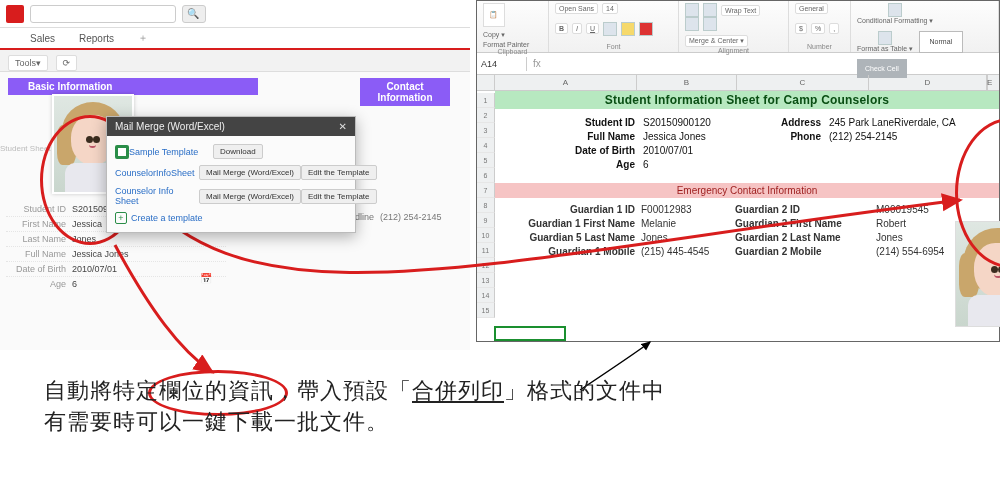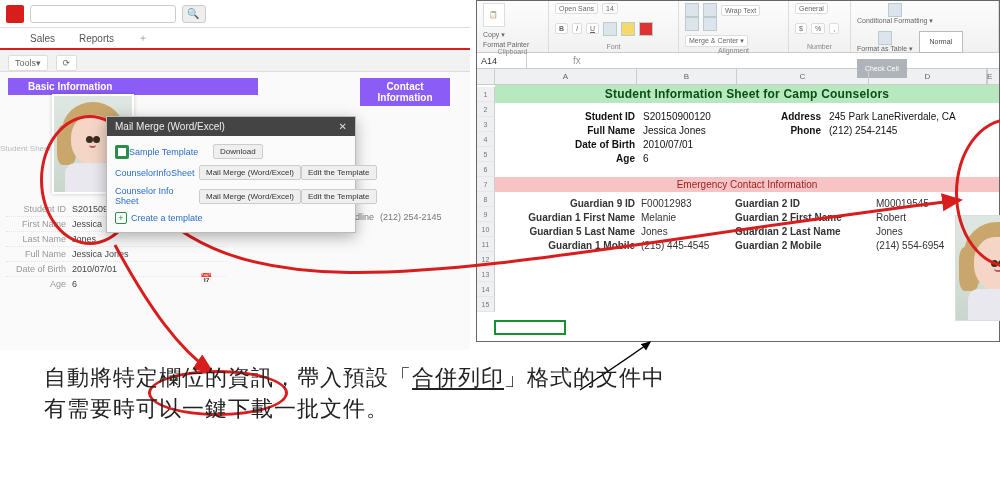--- a/index.html
+++ b/index.html
@@ -43,21 +43,21 @@
   .mm-item{color:#2a6ec6;font-size:9px;flex:0 0 84px;cursor:pointer;}
   .mm-btn{background:#efefef;border:1px solid #ccc;border-radius:2px;padding:2px 6px;font-size:8px;cursor:pointer;white-space:nowrap;}
   .mm-create{color:#2a6ec6;font-size:9px;margin-top:4px;cursor:pointer;display:flex;align-items:center;gap:4px;}
   .mm-plus{width:12px;height:12px;border:1px solid #2a8d48;color:#2a8d48;display:flex;align-items:center;justify-content:center;border-radius:2px;font-size:9px;}
 
   
   .right-app{position:absolute;left:476px;top:0;width:524px;height:342px;background:#fff;border:1px solid #666;}
   .r-ribbon{height:52px;background:linear-gradient(#fdfdfd,#f1f1f1);border-bottom:1px solid #ccc;display:flex;font-size:7px;color:#666;}
   .r-sec{border-right:1px solid #ddd;padding:2px 6px;display:flex;flex-direction:column;justify-content:space-between;}
   .r-sec-label{text-align:center;color:#888;font-size:7px;}
-  .r-cellref{height:16px;border-bottom:1px solid #ccc;display:flex;align-items:center;gap:40px;}
+  .r-cellref{height:22px;border-bottom:1px solid #ccc;display:flex;align-items:center;}
   .r-cellref-box{width:50px;border-right:1px solid #ccc;padding:2px 4px;font-size:9px;}
   .r-colhdr{height:16px;background:#eef0f1;border-bottom:1px solid #ccc;display:flex;}
   .r-colcell{border-right:1px solid #ccc;text-align:center;font-size:8px;color:#666;line-height:16px;}
   .r-colcell.c0{width:18px;}
   .r-colcell.cA{width:142px;}
   .r-colcell.cB{width:100px;}
   .r-colcell.cC{width:132px;}
   .r-colcell.cD{width:118px;}
   .r-colcell.cE{width:1px;}
   .r-rows{position:relative;}
@@ -94,21 +94,21 @@
   .g-bow::before,.g-bow::after{content:"";position:absolute;width:9px;height:12px;background:#d64e73;border-radius:40%;}
   .g-bow::before{left:0;transform:rotate(-20deg);} .g-bow::after{right:0;transform:rotate(20deg);}
 
   
   .circ{position:absolute;border:3px solid #d81d1d;border-radius:50%;pointer-events:none;}
   .circ1{left:40px;top:115px;width:100px;height:130px;}
   .circ2{left:955px;top:118px;width:110px;height:150px;}
   .circ3{left:148px;top:370px;width:140px;height:46px;}
 
   
-  .anno{position:absolute;left:44px;top:363px;font-size:22px;color:#222;letter-spacing:1px;line-height:1.4;}
+  .anno{position:absolute;left:44px;top:376px;font-size:22px;color:#222;letter-spacing:1px;line-height:1.4;}
   .anno .ul{text-decoration:underline;text-underline-offset:3px;}
 
   
   svg.arrows{position:absolute;inset:0;pointer-events:none;}
 
   
   .rb{display:flex;gap:4px;align-items:center;flex-wrap:wrap;}
   .rb-btn{padding:1px 3px;border:1px solid #ddd;background:#fff;border-radius:2px;}
   .rb-ico{width:14px;height:14px;background:#dde4ec;border:1px solid #bcc;}
   .rb-paste{width:22px;height:24px;background:#fff;border:1px solid #ddd;display:flex;flex-direction:column;align-items:center;justify-content:center;}
@@ -319,21 +319,21 @@
             <span class="sis-val">2010/07/01</span>
           </div>
           <div class="sis-row">
             <span class="sis-label">Age</span>
             <span class="sis-val">6</span>
           </div>
         </div>
         <div class="emerg">Emergency Contact Information</div>
         <div class="guard">
           <div class="g-row">
-              <span class="g-l1">Guardian 9 ID</span>
+              <span class="g-l1">Guardian 1 ID</span>
               <span class="g-v1">F00012983</span>
               <span class="g-l2">Guardian 2 ID</span>
               <span class="g-v2">M00019545</span>
             </div>
           <div class="g-row">
               <span class="g-l1">Guardian 1 First Name</span>
               <span class="g-v1">Melanie</span>
               <span class="g-l2">Guardian 2 First Name</span>
               <span class="g-v2">Robert</span>
             </div>

